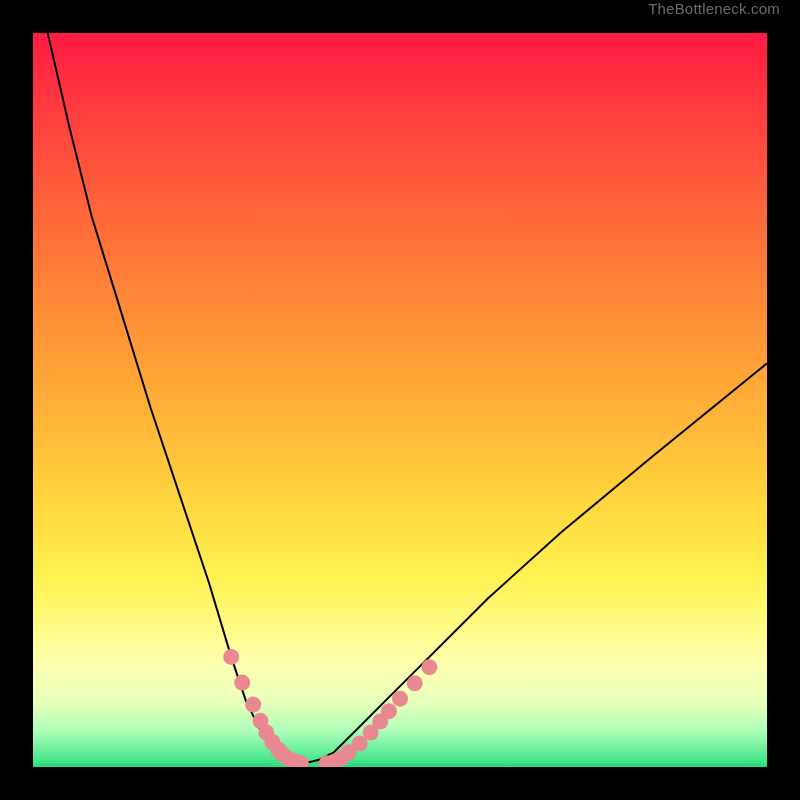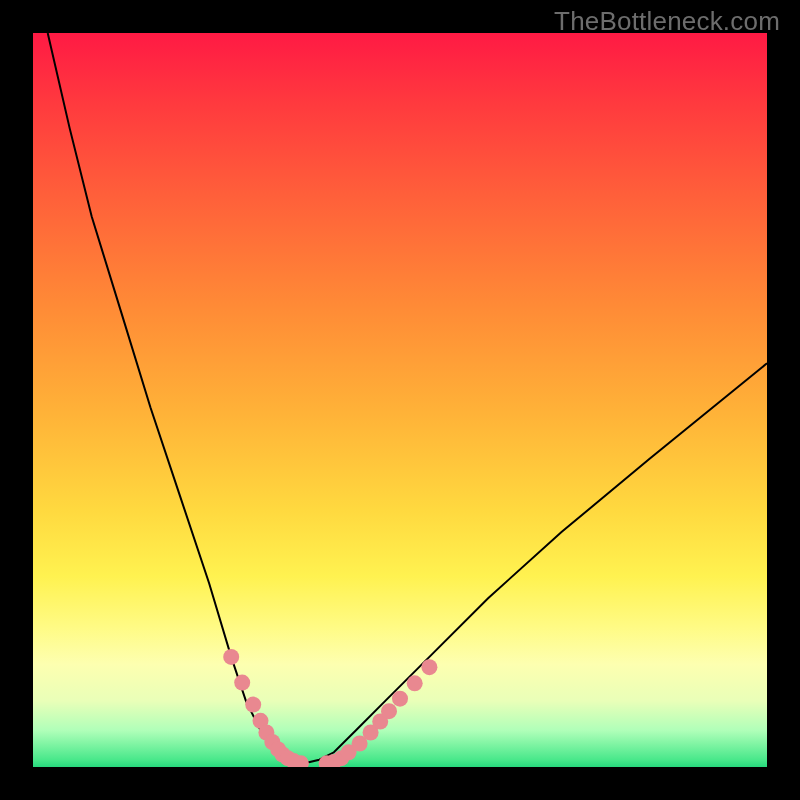--- a/index.html
+++ b/index.html
@@ -34,24 +34,24 @@
       #fffb85 81%,
       #fdffb0 86%,
       #e9ffb8 91%,
       #b0ffb9 95%,
       #49e88b 99%,
       #27d97d 100%
     );
   }
   .watermark {
     position: absolute;
-    top: 6px;
+    top: 0;
     right: 20px;
     color: #6d6d6d;
-    font-size: 26px;
+    font-size: 15px;
     font-weight: 500;
     letter-spacing: 0.2px;
   }
   svg.curve {
     position: absolute;
     inset: 0;
     width: 734px;
     height: 734px;
   }
 </style>

